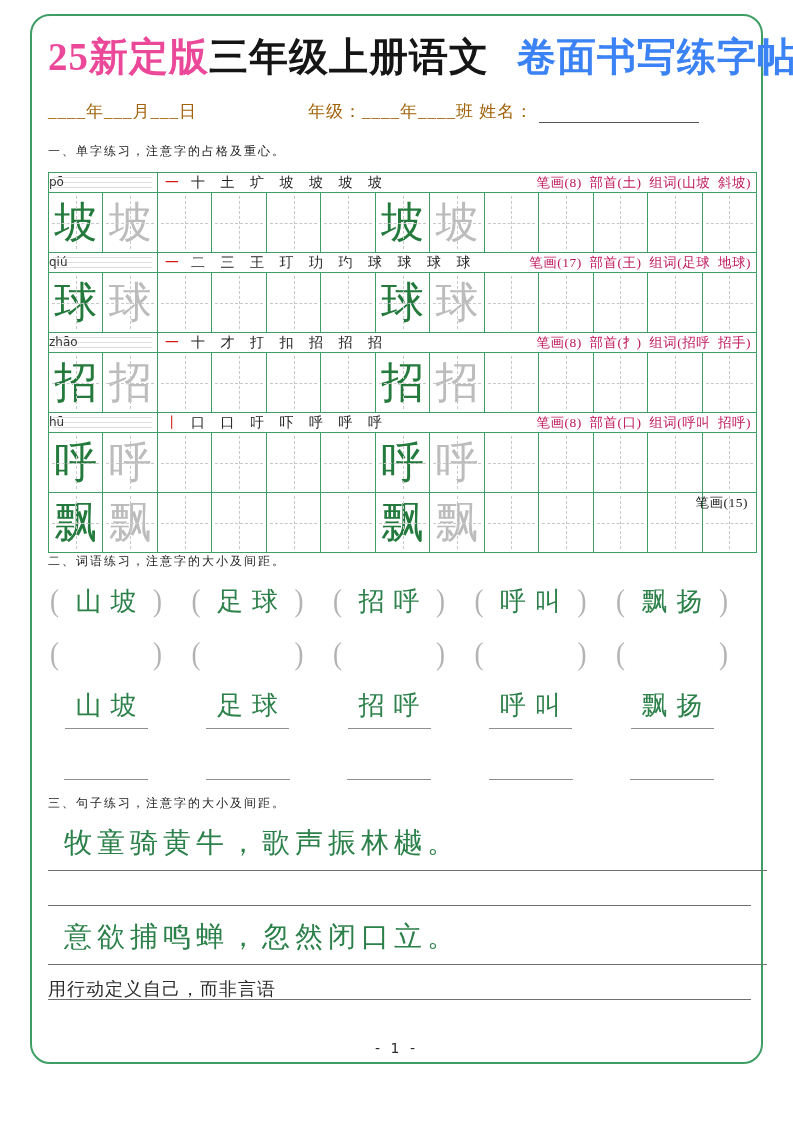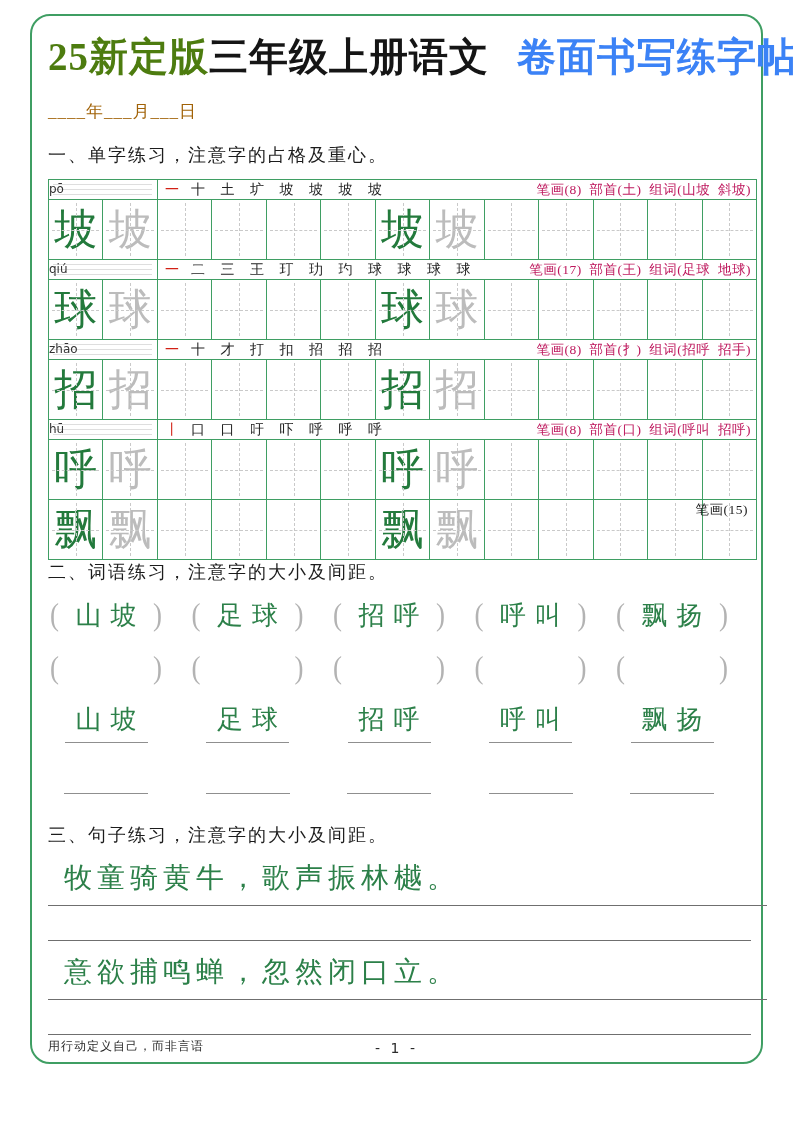--- a/index.html
+++ b/index.html
@@ -11,38 +11,38 @@
     position:absolute;left:30px;top:14px;width:729px;height:1046px;
     border:2.5px solid #3f9e63;border-radius:20px;pointer-events:none;
   }
   .content{position:absolute;left:48px;top:26px;width:709px;}
 
   
   .title{
     text-align:center;font-size:39px;font-weight:bold;letter-spacing:1px;
     font-family:"Liberation Serif","DejaVu Serif",serif;white-space:nowrap;margin-top:4px;
   }
-  .t-green{color:#4d7c0f;text-align:center;}
+  .t-green{color:#ec4899;text-align:center;}
   .t-black{color:#151515;}
   .t-red{color:#3b82f6;margin-left:28px;}
 
   
   .date-row{
     display:flex;margin-top:16px;font-size:17px;color:#a16207;
     align-items:flex-end;letter-spacing:1px;
   }
   .date-left{width:260px;}
   .date-right{display:flex;align-items:flex-end;}
   .name-line{display:inline-block;width:160px;border-bottom:1.5px solid #555;height:1em;margin-left:6px;}
 
   
-  .sec-title{font-size:18px;color:#1c1c1c;letter-spacing:2px;}
+  .sec-title{font-size:12px;color:#1c1c1c;letter-spacing:2px;}
   .sec1{margin-top:20px;}
   .sec2{}
-  .sec3{margin-top:28px;}
+  .sec3{margin-top:14px;}
 
   
   .wgrid{
     margin-top:12px;border:1.5px solid #3f9e63;width:707px;
   }
   .hrow{
     display:flex;height:19px;border-bottom:1px solid #3f9e63;
     align-items:center;overflow:hidden;
   }
   .pycell{
@@ -119,41 +119,45 @@
 
   
   .sentence{
     width:703px;border-bottom:1.5px solid #6f6f6f;color:#2c8049;
     font-size:28px;letter-spacing:5px;padding:12px 0 8px 16px;white-space:nowrap;
   }
   .sentence.empty{height:34px;padding:0;}
 
   
   .footer-motto{
-    position:absolute;left:48px;top:1038px;font-size:12px;color:#2b2b2b;letter-spacing:1px;
+    position:absolute;left:48px;top:977px;font-size:18px;color:#2b2b2b;letter-spacing:1px;
   }
   .footer-page{
     position:absolute;left:0;top:1040px;width:793px;text-align:center;
     font-size:14px;color:#2b2b2b;letter-spacing:3px;font-family:"DejaVu Sans",sans-serif;
   }
 </style>
 </head>
 <body>
 
 <div class="page">
   <div class="frame"></div>
 
   <div class="content">
 
     <div class="title">
       <span class="t-green">25新定版</span><span class="t-black">三年级上册语文</span><span class="t-red">卷面书写练字帖</span>
     </div>
 
     <div class="date-row">
       <span class="date-left">____年___月___日</span>
+      <span class="date-right">
+        <span>年级：____年____班 姓名：</span>
+        <span class="name-line"></span>
+      </span>
     </div>
 
     <div class="sec-title sec1">一、单字练习，注意字的占格及重心。</div>
 
     <div class="wgrid">
 
       <div class="hrow">
         <div class="pycell">pō</div>
         <div class="strokes"><span class="s-red">一</span><span>十 土 圹 坡 坡 坡 坡</span></div>
         <div class="hinfo">笔画(8)  部首(土)  组词(山坡  斜坡)</div>

